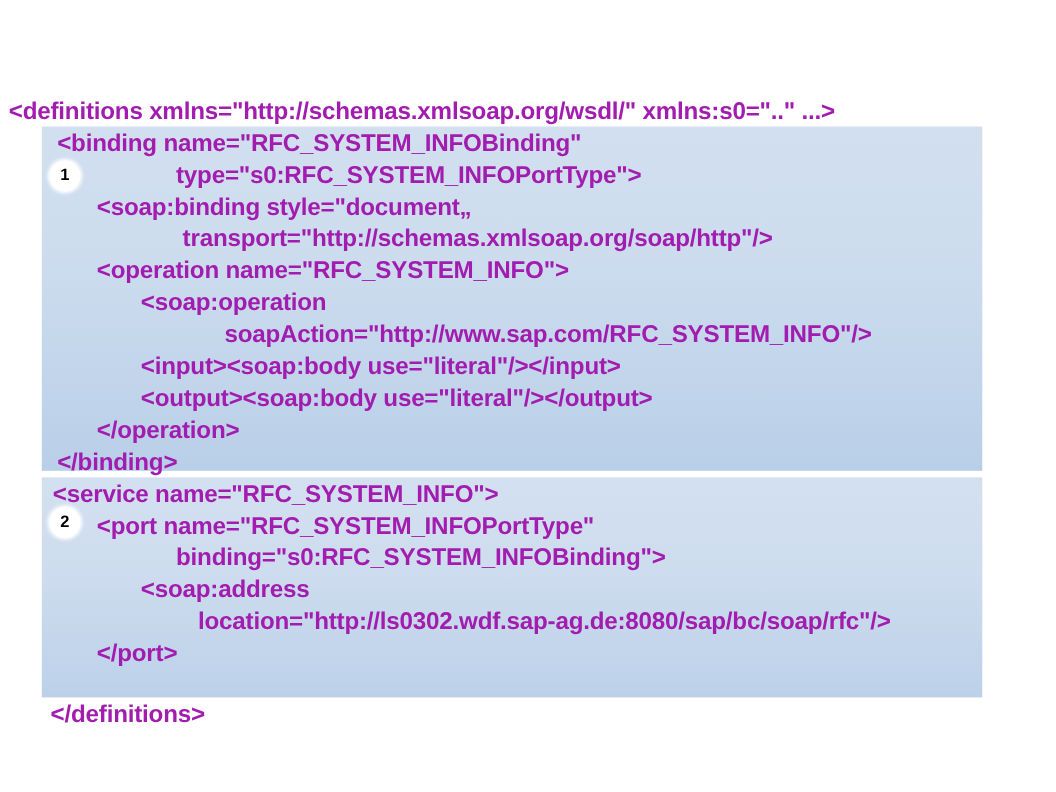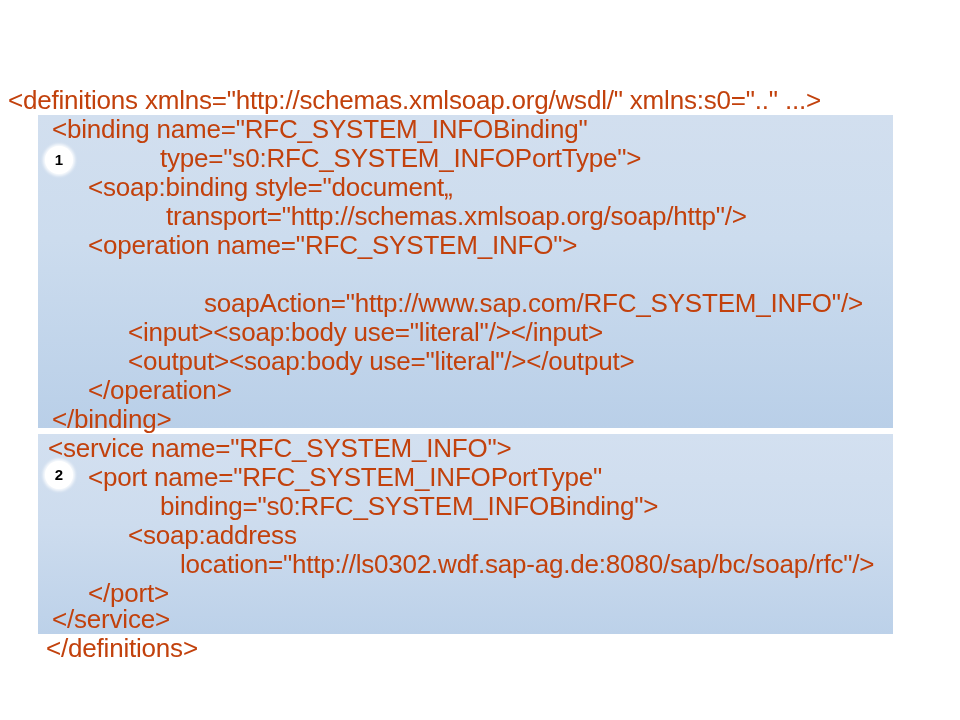--- a/index.html
+++ b/index.html
@@ -20,24 +20,24 @@
     width: 960px;
     height: 720px;
     background: #ffffff;
   }
 
   
   .code-line {
     position: absolute;
     white-space: pre;
     font-family: "Liberation Sans", sans-serif;
-    font-weight: normal;
-    font-size: 26px;
+    font-weight: bold;
+    font-size: 22px;
     line-height: 29px;
-    color: #c2410c;
+    color: #a21caf;
     letter-spacing: -0.2px;
   }
 
   
   .block {
     position: absolute;
     left: 38px;
     width: 855px;
   }
   #block-binding {
@@ -77,32 +77,32 @@
   <div class="block" id="block-binding"></div>
   <div class="block" id="block-service"></div>
 
   <div class="code-line" style="left:8px;  top:86px;">&lt;definitions xmlns="http://schemas.xmlsoap.org/wsdl/" xmlns:s0=".." ...&gt;</div>
 
   <div class="code-line" style="left:52px; top:115px;">&lt;binding name="RFC_SYSTEM_INFOBinding"</div>
   <div class="code-line" style="left:160px;top:144px;">type="s0:RFC_SYSTEM_INFOPortType"&gt;</div>
   <div class="code-line" style="left:88px; top:173px;">&lt;soap:binding style="document„</div>
   <div class="code-line" style="left:166px;top:202px;">transport="http://schemas.xmlsoap.org/soap/http"/&gt;</div>
   <div class="code-line" style="left:88px; top:231px;">&lt;operation name="RFC_SYSTEM_INFO"&gt;</div>
+  <div class="code-line" style="left:128px;top:260px;">&lt;soap:operation</div>
   <div class="code-line" style="left:204px;top:289px;">soapAction="http://www.sap.com/RFC_SYSTEM_INFO"/&gt;</div>
   <div class="code-line" style="left:128px;top:318px;">&lt;input&gt;&lt;soap:body use="literal"/&gt;&lt;/input&gt;</div>
   <div class="code-line" style="left:128px;top:347px;">&lt;output&gt;&lt;soap:body use="literal"/&gt;&lt;/output&gt;</div>
   <div class="code-line" style="left:88px; top:376px;">&lt;/operation&gt;</div>
   <div class="code-line" style="left:52px; top:405px;">&lt;/binding&gt;</div>
 
   <div class="code-line" style="left:48px; top:434px;">&lt;service name="RFC_SYSTEM_INFO"&gt;</div>
   <div class="code-line" style="left:88px; top:463px;">&lt;port name="RFC_SYSTEM_INFOPortType"</div>
   <div class="code-line" style="left:160px;top:492px;">binding="s0:RFC_SYSTEM_INFOBinding"&gt;</div>
   <div class="code-line" style="left:128px;top:521px;text-align:center;">&lt;soap:address</div>
   <div class="code-line" style="left:180px;top:550px;">location="http://ls0302.wdf.sap-ag.de:8080/sap/bc/soap/rfc"/&gt;</div>
   <div class="code-line" style="left:88px; top:579px;">&lt;/port&gt;</div>
-  <div class="code-line" style="left:52px; top:605px;">&lt;/service&gt;</div>
 
   <div class="code-line" style="left:8px;  top:634px;margin-left:38px;">&lt;/definitions&gt;</div>
 
   <div class="callout" id="callout-1">1</div>
   <div class="callout" id="callout-2">2</div>
 
 </div>
 
 </body></html>

